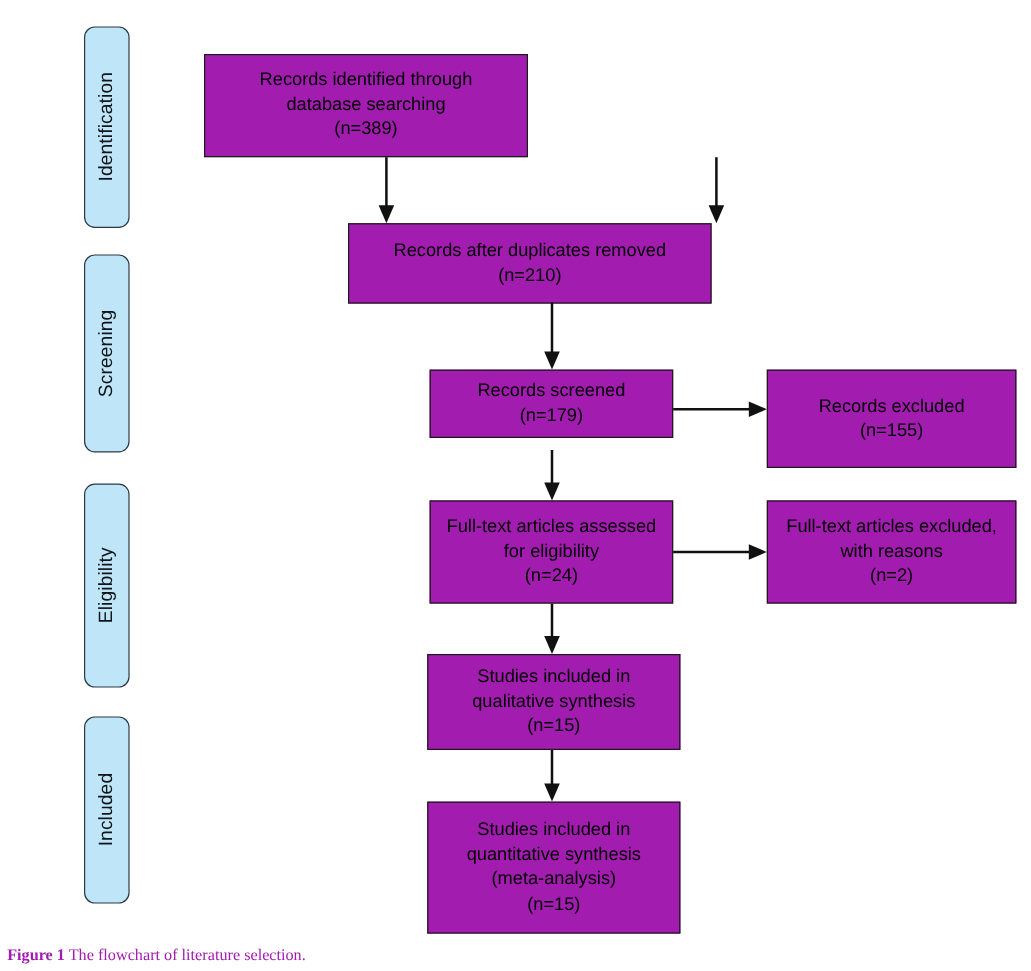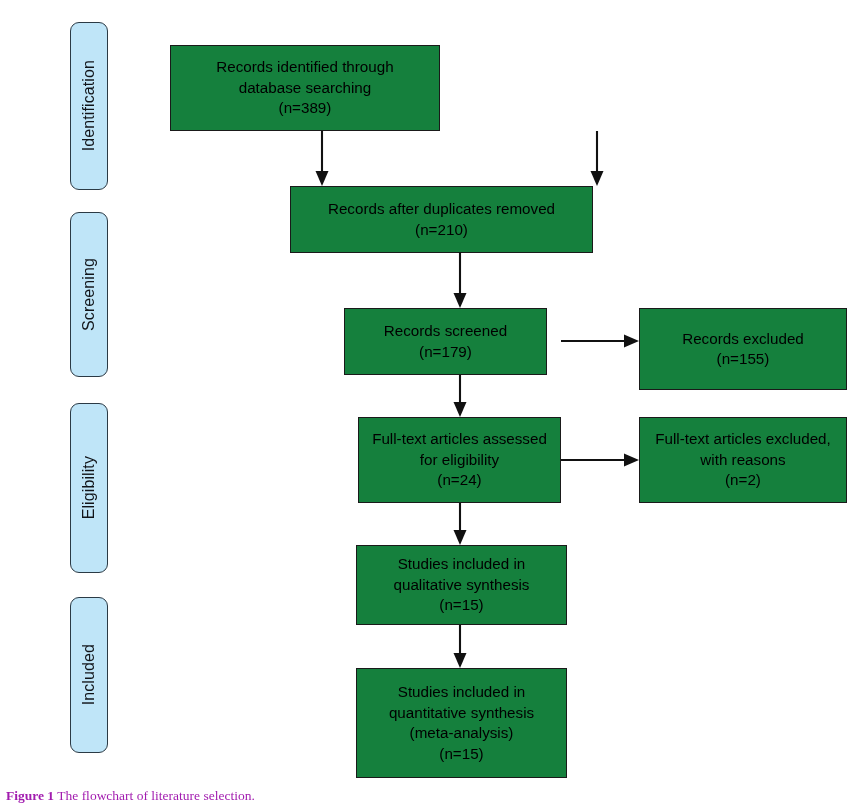--- a/index.html
+++ b/index.html
@@ -37,21 +37,21 @@
     letter-spacing: 0.1px;
     color: #111419;
     white-space: nowrap;
     font-family: "Liberation Sans", sans-serif;
   }
 
   
   .fbox {
     position: absolute;
     box-sizing: border-box;
-    background: #15803d;
+    background: #a21caf;
     border: 1.7px solid #1a1a1a;
     display: flex;
     align-items: center;
     justify-content: center;
     text-align: center;
   }
   .fbox .fbox-text {
     font-size: 15.2px;
     line-height: 20.5px;
     color: #000000;
@@ -113,21 +113,21 @@
 database searching
 (n=389)</span>
   </div>
 
 
   <div class="fbox" style="left:290px; top:186px; width:303px; height:67px;">
     <span class="fbox-text">Records after duplicates removed
 (n=210)</span>
   </div>
 
-  <div class="fbox" style="left:344px; top:308px; width:203px; height:67px;">
+  <div class="fbox" style="left:358px; top:308px; width:203px; height:57px;">
     <span class="fbox-text">Records screened
 (n=179)</span>
   </div>
 
   <div class="fbox" style="left:639px; top:308px; width:208px; height:82px;">
     <span class="fbox-text">Records excluded
 (n=155)</span>
   </div>
 
   <div class="fbox" style="left:358px; top:417px; width:203px; height:86px;">

